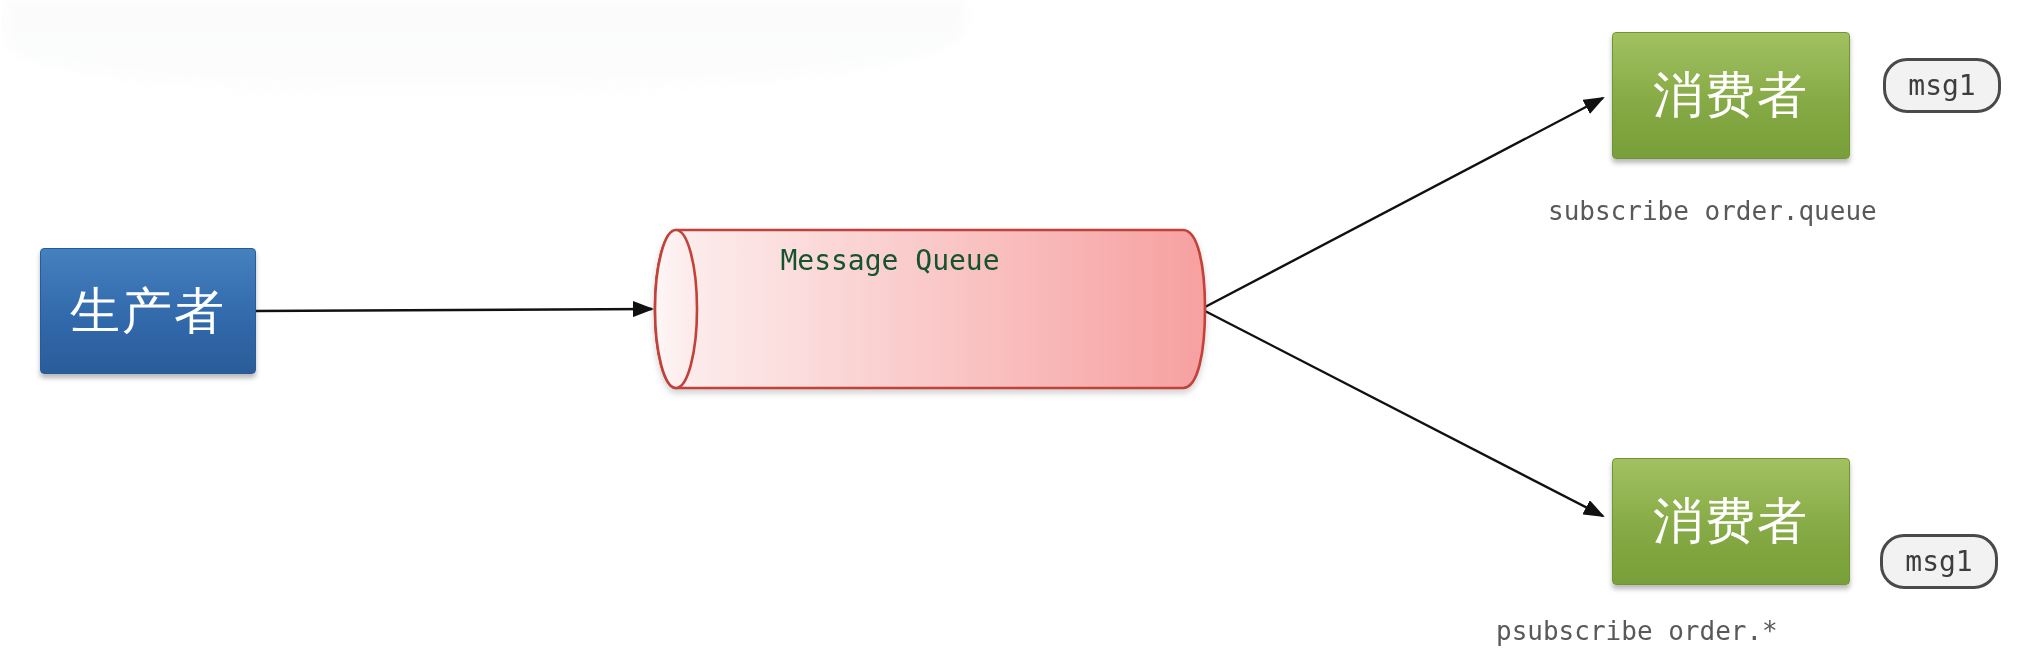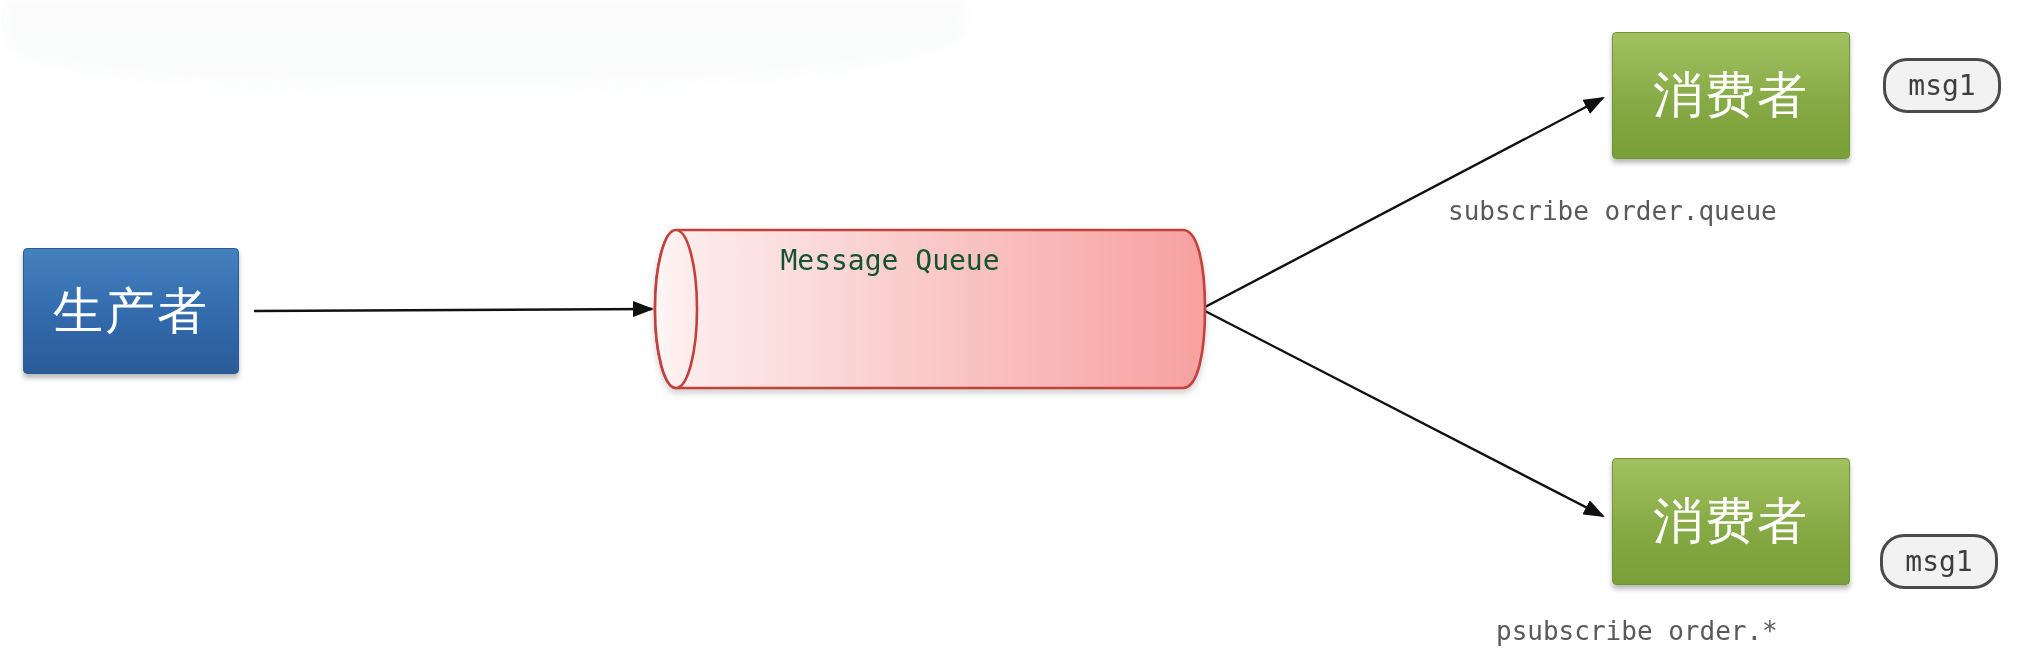--- a/index.html
+++ b/index.html
@@ -28,21 +28,21 @@
     align-items: center;
     justify-content: center;
     border-radius: 4px;
     color: #ffffff;
     font-size: 50px;
     font-weight: 500;
     letter-spacing: 2px;
     box-shadow: 0 4px 5px rgba(0,0,0,.28);
   }
   .producer {
-    left: 23px; top: 248px;
+    left: 40px; top: 248px;
     width: 214px; height: 124px;
     background: linear-gradient(180deg, #4580bf 0%, #3068a9 60%, #2b5c9a 100%);
     border: 1px solid #2a5b97;
   }
   .consumer {
     width: 236px; height: 125px;
     background: linear-gradient(180deg, #a2c162 0%, #86aa45 55%, #789f39 100%);
     border: 1px solid #72962f;
   }
   .consumer-top { left: 1612px; top: 32px; }
@@ -64,21 +64,21 @@
   .badge-top { left: 1883px; top: 58px; }
   .badge-bottom { left: 1880px; top: 534px; }
   .cmd {
     position: absolute;
     color: #595959;
     font-family: "DejaVu Sans Mono", monospace;
     font-size: 26px;
     white-space: nowrap;
   }
   .cmd-publish   { left: 62px;  top: 414px; }
-  .cmd-subscribe { left: 1448px; top: 196px; }
+  .cmd-subscribe { left: 1548px; top: 196px; }
   .cmd-psubscribe{ left: 1496px; top: 616px; }
   .queue-label {
     position: absolute;
     left: 720px; top: 244px;
     width: 340px;
     text-align: center;
     color: #14532d;
     font-family: "DejaVu Sans Mono", monospace;
     font-size: 28px;
     white-space: nowrap;

